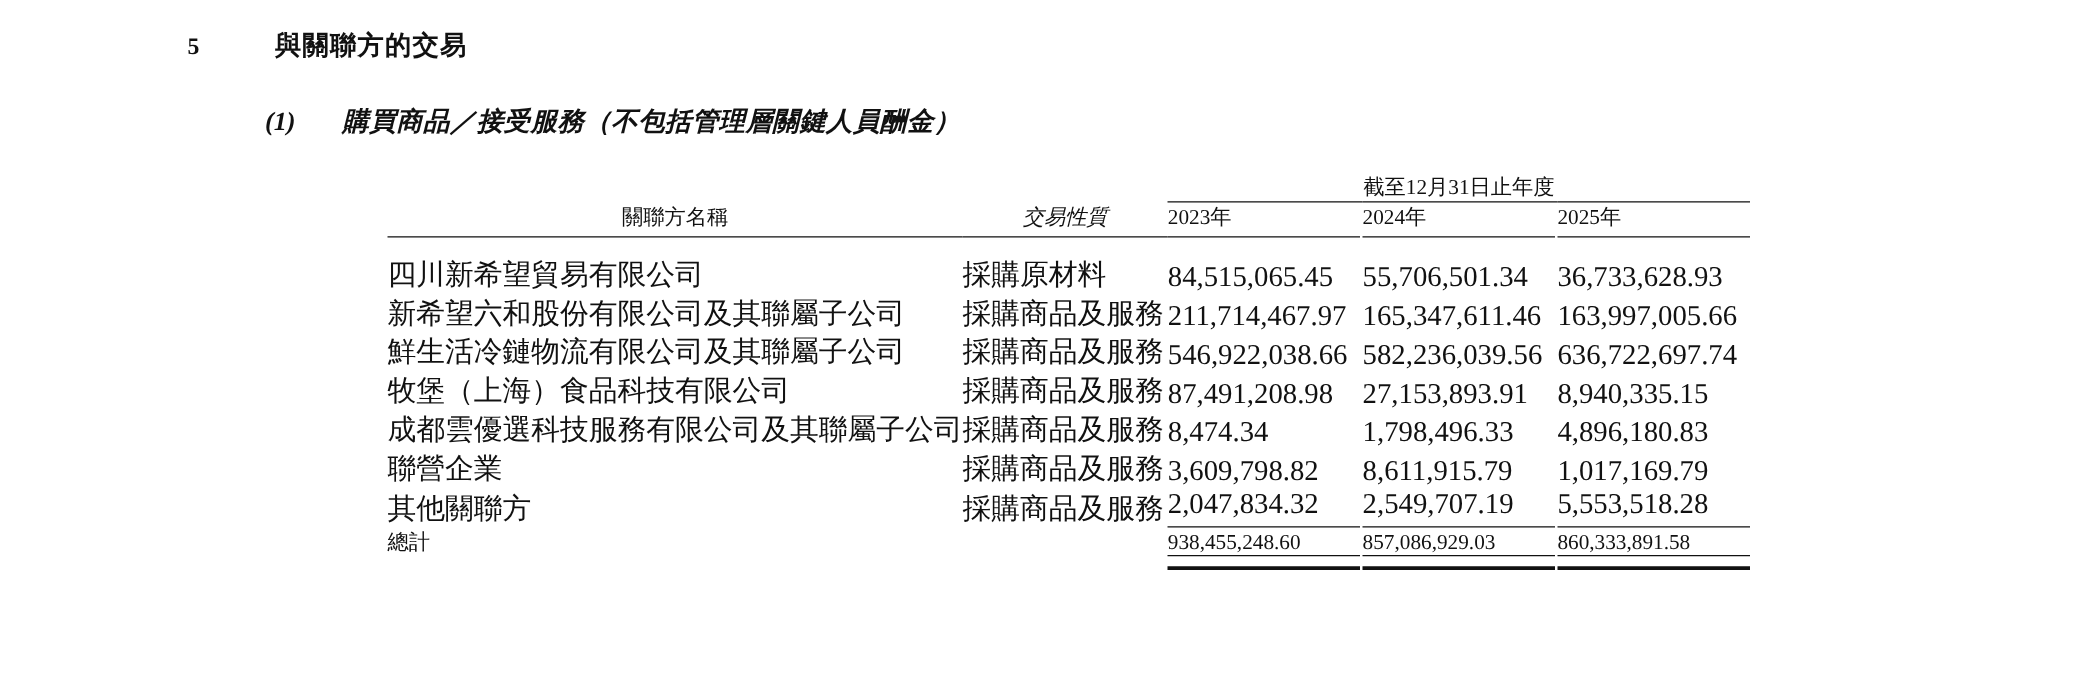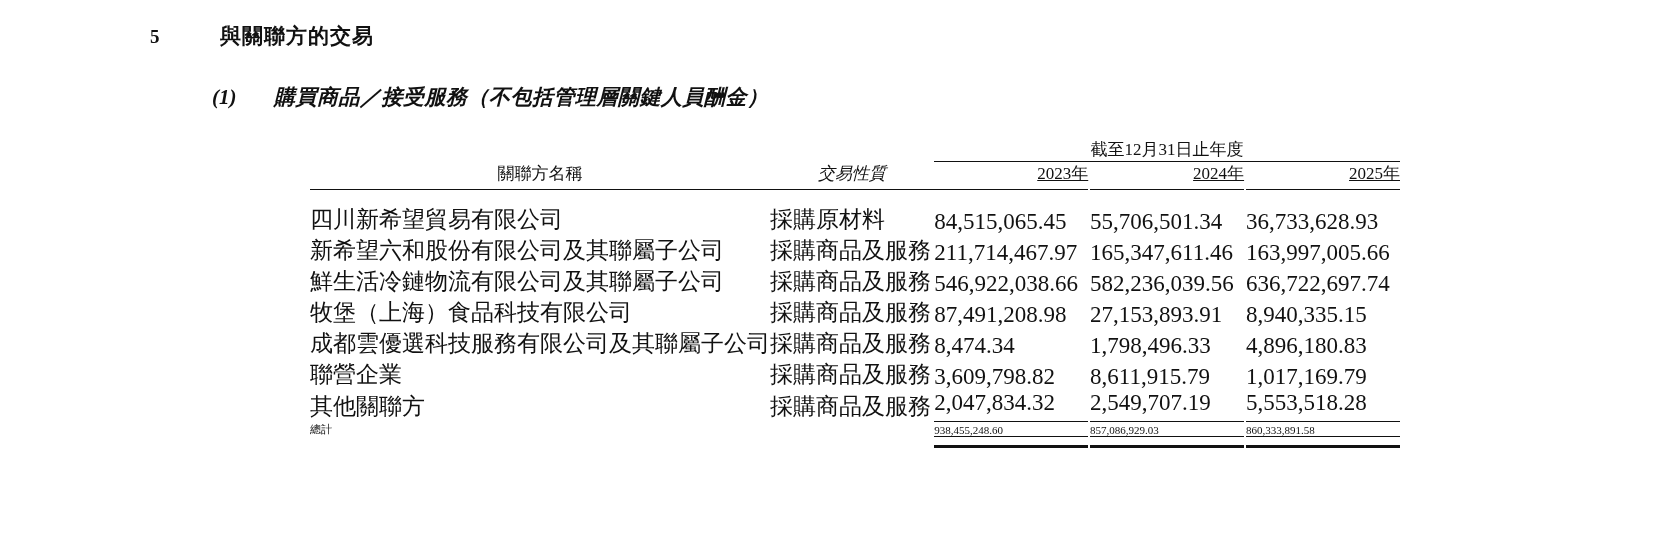--- a/index.html
+++ b/index.html
@@ -85,24 +85,23 @@
     text-align: center;
     font-size: 17px;
     padding-bottom: 4px;
     border-bottom: 1.6px solid #111;
   }
   .head-row2 td {
     padding-top: 5px;
     padding-bottom: 5px;
   }
   .year-head {
-    text-align: right;
+    text-align: left;
     border-bottom: 1.6px solid #111;
     padding-bottom: 4px !important;
-    text-decoration: underline;
   }
   .label-head {
     border-bottom: 1.6px solid #111;
     padding-bottom: 4px !important;
     text-align: center;
   }
   .nature-head {
     border-bottom: 1.6px solid #111;
     padding-bottom: 4px !important;
     text-align: center;
@@ -120,21 +119,21 @@
   .cell-nature { text-align: left; white-space: nowrap; }
   .cell-num { text-align: left; white-space: nowrap; padding-right: 2px; }
 
   .last-body-row td.cell-num {
     border-bottom: 1.6px solid #111;
     padding-bottom: 5px;
   }
   .total-row td {
     padding-top: 8px;
     padding-bottom: 5px;
-    font-size: 11px;
+    font-size: 17px;
   }
   .total-row td.cell-num {
     border-bottom: 1.6px solid #111;
   }
   .dbl-row td.dbl {
     height: 5px;
     border-bottom: 3.5px solid #111;
     padding: 0;
   }
   .dbl-row td { padding: 0; }

